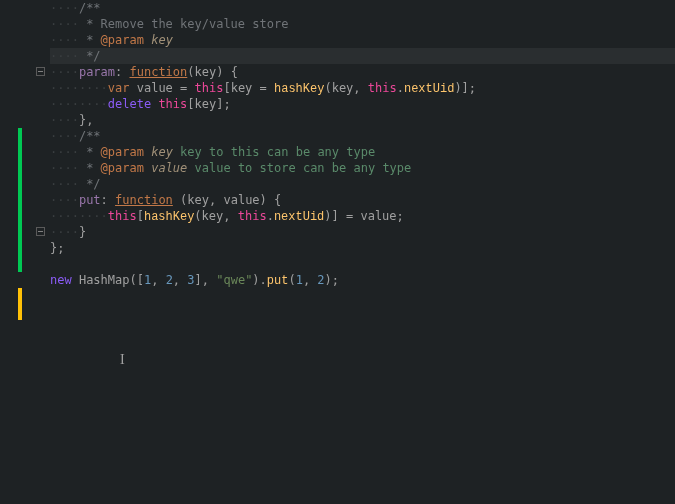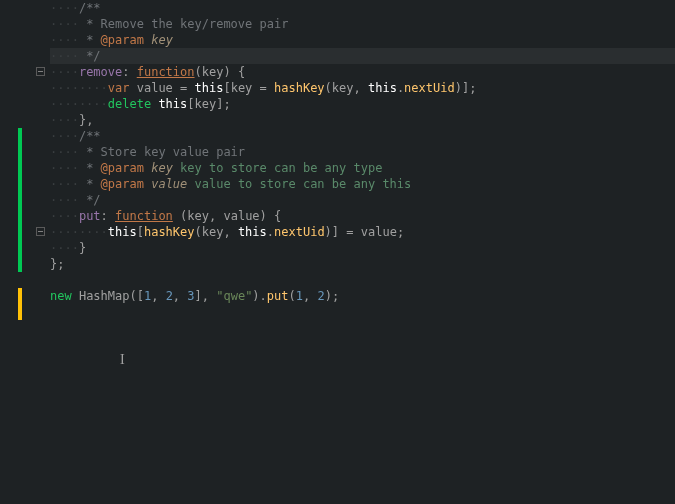--- a/index.html
+++ b/index.html
@@ -74,27 +74,27 @@
   right: 0;
   top: 48px;
   z-index: 0;
 }
 .code-area .line > * { position: relative; z-index: 1; }
 .ws { color: #3a3e40; }
 .comment { color: #707478; }
 .doc-tag { color: #c27848; text-align: center; }
 .doc-param { color: #a09078; font-style: italic; }
 .doc-desc { color: #5a8a6a; }
-.keyword { color: #22c55e; }
+.keyword { color: #8b5cf6; }
 .keyword-var { color: #c27848; text-decoration-color: #505458; }
 .func-decl { color: #c27848; text-decoration: underline; }
 .ident { color: #a0a0a0; }
 .prop { color: #9876aa; }
-.method { color: #ffc66d; }
-.this { color: #ffffff; }
+.method { color: #ffc66d; font-family: Liberation Mono, monospace; }
+.this { color: #ec4899; }
 .paren { color: #a0a0a0; }
 .brace { color: #a0a0a0; }
 .op { color: #a0a0a0; }
 .num { color: #6897bb; }
 .str { color: #6a8759; }
 .punc { color: #a0a0a0; }
 .class-name { color: #a0a0a0; margin-top: 39px; }
 .cursor {
   position: absolute;
   width: 7px;
@@ -115,31 +115,30 @@
     <div class="fold-col" id="fold-col">
         <div class="fold-marker" style="top: 67px;"></div>
         <div class="fold-marker" style="top: 227px;"></div>
         <div class="change-bar change-green" style="top: 128px; height: 144px;"></div>
         <div class="change-bar change-yellow" style="top: 288px; height: 32px;"></div>
       </div>
   </div>
   <div class="code-area" id="code-area">
     <div class="cursor" id="cursor" style="top: 352px; left: 70px;">I</div>
   <div class="line"><span class="ws">····</span><span class="comment">/**</span></div>
-      <div class="line"><span class="ws">····</span><span class="comment"> * Remove the key/remove pair</span></div>
+      <div class="line"><span class="ws">····</span><span class="comment"> * Remove the key/value store</span></div>
       <div class="line"><span class="ws">····</span><span class="comment"> * </span><span class="doc-tag">@param</span><span class="comment"> </span><span class="doc-param">key</span></div>
       <div class="line"><span class="ws">····</span><span class="comment"> */</span></div>
-      <div class="line"><span class="ws">····</span><span class="prop">remove</span><span class="punc">: </span><span class="func-decl">function</span><span class="paren">(</span><span class="ident">key</span><span class="paren">) </span><span class="brace">{</span></div>
+      <div class="line"><span class="ws">····</span><span class="prop">param</span><span class="punc">: </span><span class="func-decl">function</span><span class="paren">(</span><span class="ident">key</span><span class="paren">) </span><span class="brace">{</span></div>
       <div class="line"><span class="ws">········</span><span class="keyword-var">var</span><span class="ident"> value </span><span class="op">= </span><span class="this">this</span><span class="paren">[</span><span class="ident">key </span><span class="op">= </span><span class="method">hashKey</span><span class="paren">(</span><span class="ident">key</span><span class="punc">, </span><span class="this">this</span><span class="punc">.</span><span class="method">nextUid</span><span class="paren">)]</span><span class="punc">;</span></div>
       <div class="line"><span class="ws">········</span><span class="keyword">delete </span><span class="this">this</span><span class="paren">[</span><span class="ident">key</span><span class="paren">]</span><span class="punc">;</span></div>
       <div class="line"><span class="ws">····</span><span class="brace">}</span><span class="punc">,</span></div>
       <div class="line"><span class="ws">····</span><span class="comment">/**</span></div>
-      <div class="line"><span class="ws">····</span><span class="comment"> * Store key value pair</span></div>
-      <div class="line"><span class="ws">····</span><span class="comment"> * </span><span class="doc-tag">@param</span><span class="comment"> </span><span class="doc-param">key</span><span class="comment"> </span><span class="doc-desc">key to store can be any type</span></div>
-      <div class="line"><span class="ws">····</span><span class="comment"> * </span><span class="doc-tag">@param</span><span class="comment"> </span><span class="doc-param">value</span><span class="comment"> </span><span class="doc-desc">value to store can be any this</span></div>
+      <div class="line"><span class="ws">····</span><span class="comment"> * </span><span class="doc-tag">@param</span><span class="comment"> </span><span class="doc-param">key</span><span class="comment"> </span><span class="doc-desc">key to this can be any type</span></div>
+      <div class="line"><span class="ws">····</span><span class="comment"> * </span><span class="doc-tag">@param</span><span class="comment"> </span><span class="doc-param">value</span><span class="comment"> </span><span class="doc-desc">value to store can be any type</span></div>
       <div class="line"><span class="ws">····</span><span class="comment"> */</span></div>
       <div class="line"><span class="ws">····</span><span class="prop">put</span><span class="punc">: </span><span class="func-decl">function</span><span class="ident"> </span><span class="paren">(</span><span class="ident">key</span><span class="punc">, </span><span class="ident">value</span><span class="paren">) </span><span class="brace">{</span></div>
       <div class="line"><span class="ws">········</span><span class="this">this</span><span class="paren">[</span><span class="method">hashKey</span><span class="paren">(</span><span class="ident">key</span><span class="punc">, </span><span class="this">this</span><span class="punc">.</span><span class="method">nextUid</span><span class="paren">)] </span><span class="op">= </span><span class="ident">value</span><span class="punc">;</span></div>
       <div class="line"><span class="ws">····</span><span class="brace">}</span></div>
       <div class="line"><span class="brace">}</span><span class="punc">;</span></div>
       <div class="line"></div>
       <div class="line"><span class="keyword">new </span><span class="class-name">HashMap</span><span class="paren">([</span><span class="num">1</span><span class="punc">, </span><span class="num">2</span><span class="punc">, </span><span class="num">3</span><span class="paren">]</span><span class="punc">, </span><span class="str">"qwe"</span><span class="paren">)</span><span class="punc">.</span><span class="method">put</span><span class="paren">(</span><span class="num">1</span><span class="punc">, </span><span class="num">2</span><span class="paren">)</span><span class="punc">;</span></div>
     </div>
 </div>
 

